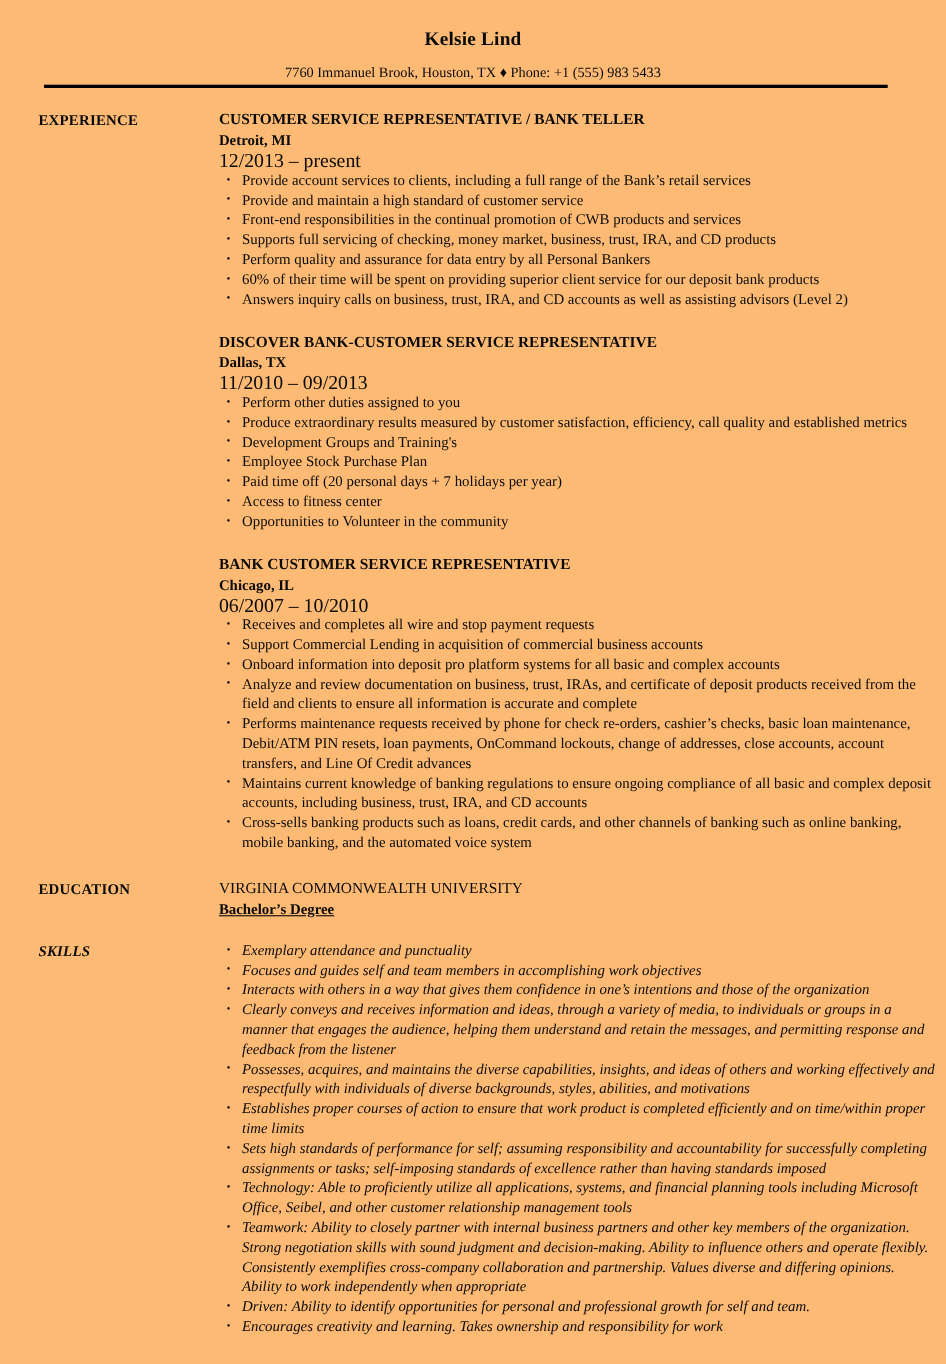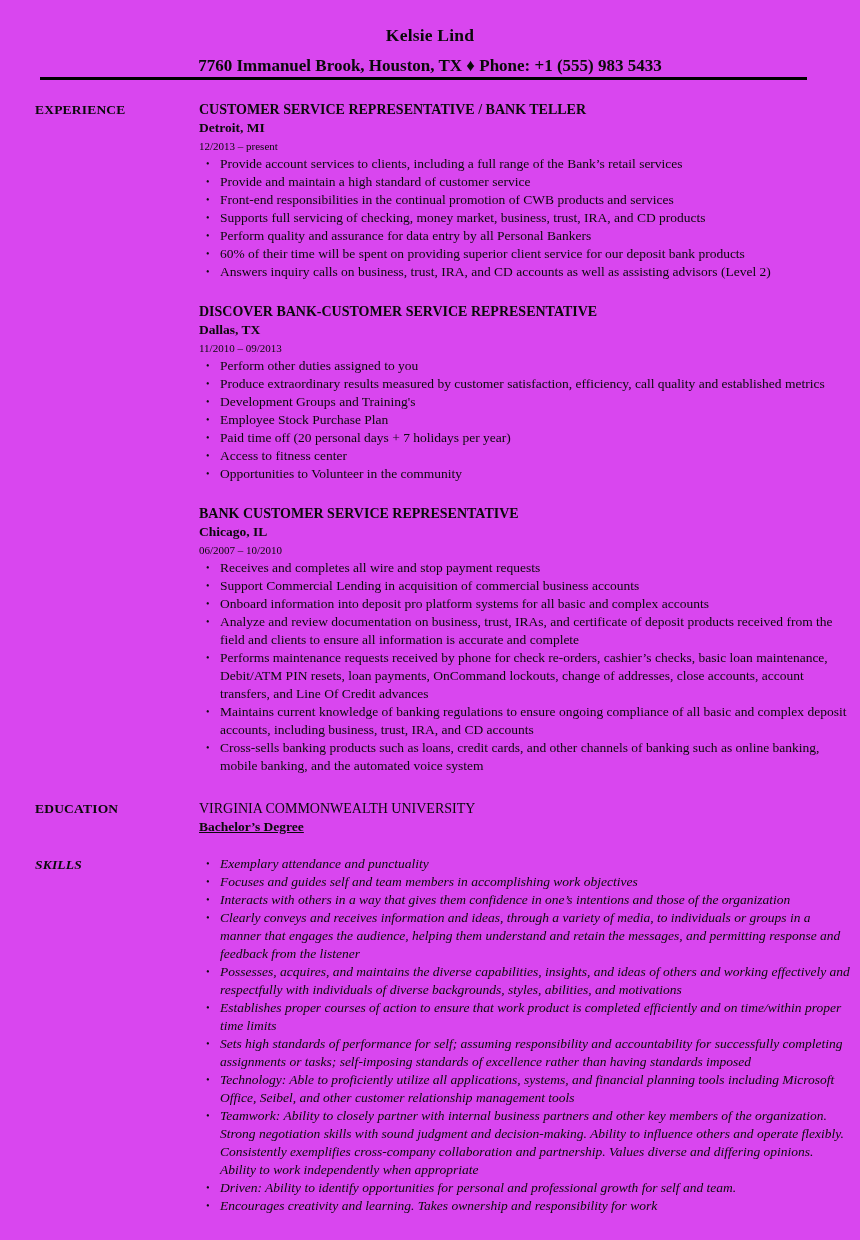--- a/index.html
+++ b/index.html
@@ -2,28 +2,28 @@
 <html><head>
 <meta charset="utf-8">
 <title>Resume</title>
 <style>
   html, body { margin: 0; padding: 0; }
   .page {
     position: relative;
     width: 860px;
     height: 1240px;
     overflow: hidden;
-    background: #d946ef;
+    background: #fdba74;
     color: #0a0a0a;
     font-family: "Liberation Serif", "DejaVu Serif", serif;
   }
   
   .hdr { padding-top: 25px; text-align: center; }
   .name { font-size: 17.5px; font-weight: 700; line-height: 20px; letter-spacing: 0.2px; }
-  .contact { margin-top: 12px; font-size: 17px; font-weight: 700; line-height: 17px; }
+  .contact { margin-top: 12px; font-size: 13px; font-weight: 400; line-height: 17px; }
   .rule {
     margin: 3px 53px 0 40px;
     border: 0;
     border-top: 3px solid #000;
     height: 0;
   }
   
   .main { margin-top: 20px; }
   .row { display: flex; align-items: flex-start; gap: 41px; }
   .col-label {
@@ -39,21 +39,21 @@
     flex: 0 0 652px;
     box-sizing: border-box;
     max-width: 652px;
   }
   .section-education { margin-top: 24px; }
   .section-skills { margin-top: 19px; font-style: italic; }
   
   .job + .job { margin-top: 21px; }
   .job-title { font-size: 14px; font-weight: 700; line-height: 19px; }
   .job-location { font-size: 13.5px; font-weight: 700; line-height: 18px; }
-  .job-dates { font-size: 11px; line-height: 18px; }
+  .job-dates { font-size: 18px; line-height: 18px; }
   
   ul.bullets {
     margin: 0; padding: 0;
     list-style: none;
     font-size: 13.5px;
     line-height: 18px;
   }
   ul.bullets li { position: relative; padding-left: 21px; }
   ul.bullets .blt {
     position: absolute;

